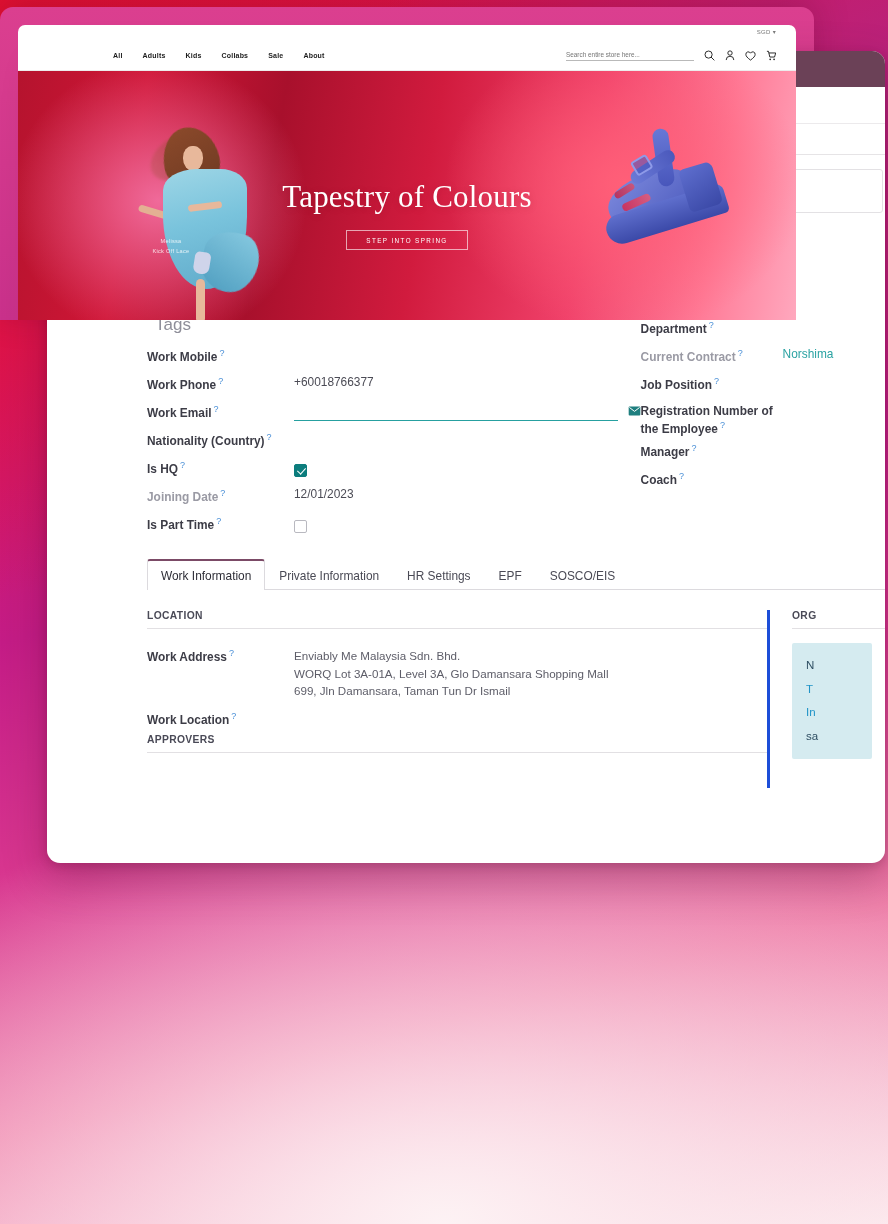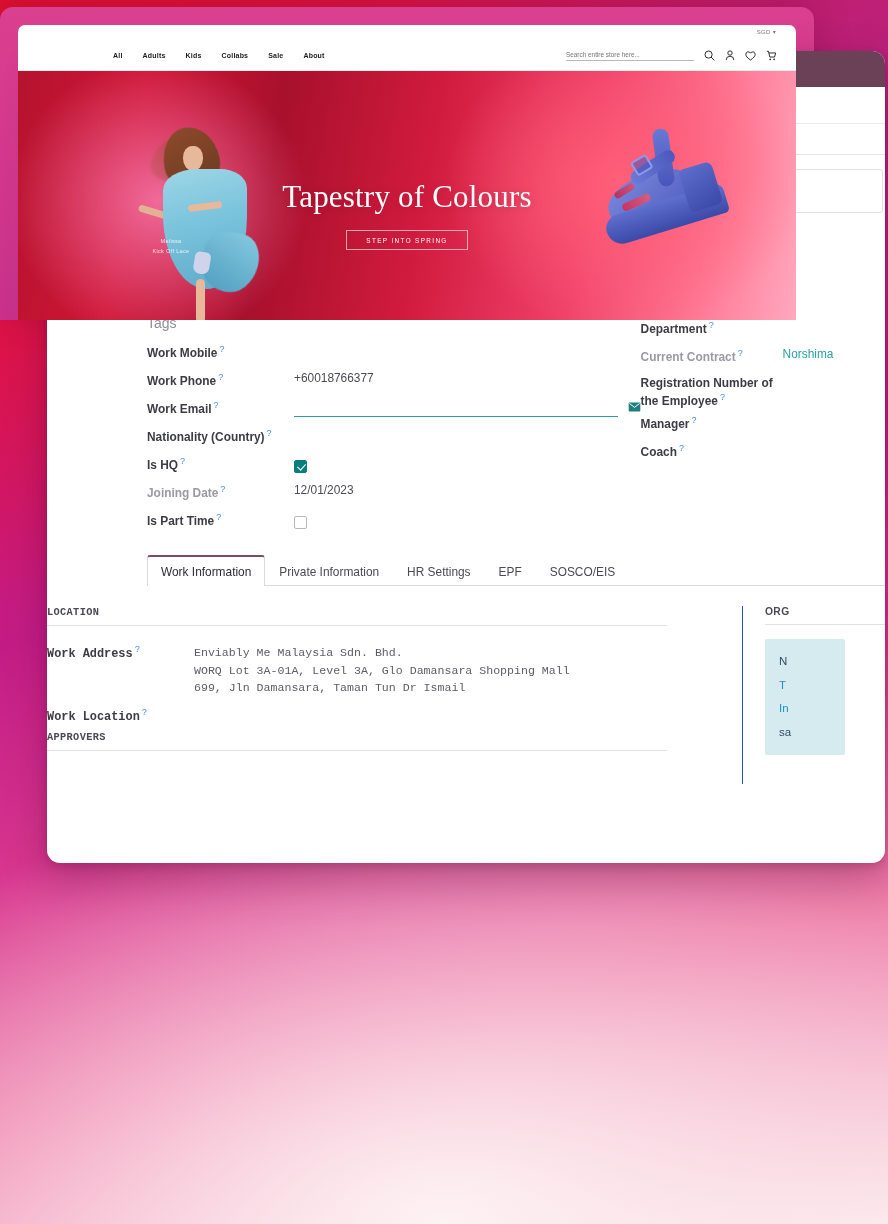--- a/index.html
+++ b/index.html
@@ -155,21 +155,21 @@
   }
 
   
   .form-grid {
     display: flex;
     padding: 17px 0 0 100px;
   }
   .col-left  { width: 525px; }
   .col-right { width: 260px; }
 
-  .tags-line { font-size: 14px; color: #8e8e99; margin-bottom: 8px; }
+  .tags-line { font-size: 17px; color: #8e8e99; margin-bottom: 8px; margin-left: 8px; }
 
   .fld {
     display: flex;
     align-items: flex-start;
     min-height: 27px;
     margin-bottom: 1px;
   }
   .fld-label {
     width: 147px;
     flex: none;
@@ -264,23 +264,23 @@
     border-top: 2px solid #7b4a66;
     border-radius: 3px 3px 0 0;
     color: #2d2d36;
     text-align: center;
   }
 
   
   .tab-body { display: flex; padding: 20px 0 0 0; }
   .tb-left {
     width: 745px;
-    border-right: 1px solid #1d4ed8;
+    padding-left: 100px;
+    border-right: 3px solid #1d4ed8;
     min-height: 178px;
-    font-family: Liberation Mono, monospace;
   }
   .tb-right { padding-left: 22px; flex: 1; }
 
   .sec-head {
     font-size: 10.3px;
     font-weight: bold;
     letter-spacing: .35px;
     color: #4a4a57;
     border-bottom: 1px solid #e2e0e3;
     padding-bottom: 7px;
@@ -761,20 +761,24 @@
         <div class="fld">
           <div class="fld-label"><span>Department</span><span class="q">?</span></div>
           <div class="fld-val"></div>
         </div>
 
         <div class="fld">
           <div class="fld-label muted"><span>Current Contract</span><span class="q">?</span></div>
           <div class="fld-val link">Norshima</div>
         </div>
 
+        <div class="fld">
+          <div class="fld-label"><span>Job Position</span><span class="q">?</span></div>
+          <div class="fld-val"></div>
+        </div>
 
         <div class="fld">
           <div class="fld-label"><span>Registration Number of the Employee</span><span class="q">?</span></div>
           <div class="fld-val"></div>
         </div>
 
         <div class="fld">
           <div class="fld-label"><span>Manager</span><span class="q">?</span></div>
           <div class="fld-val"></div>
         </div>

